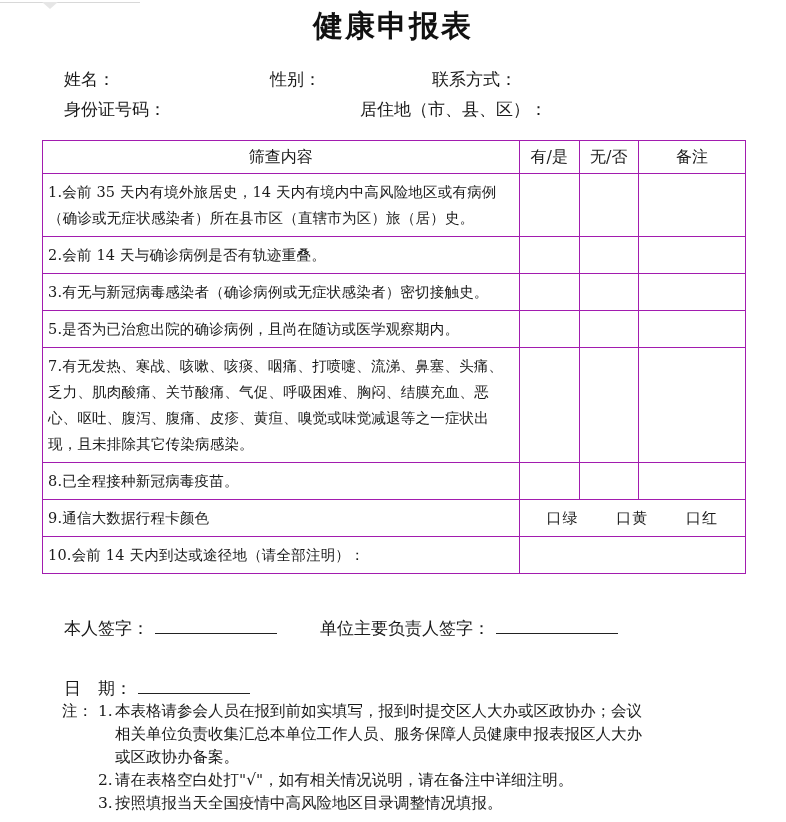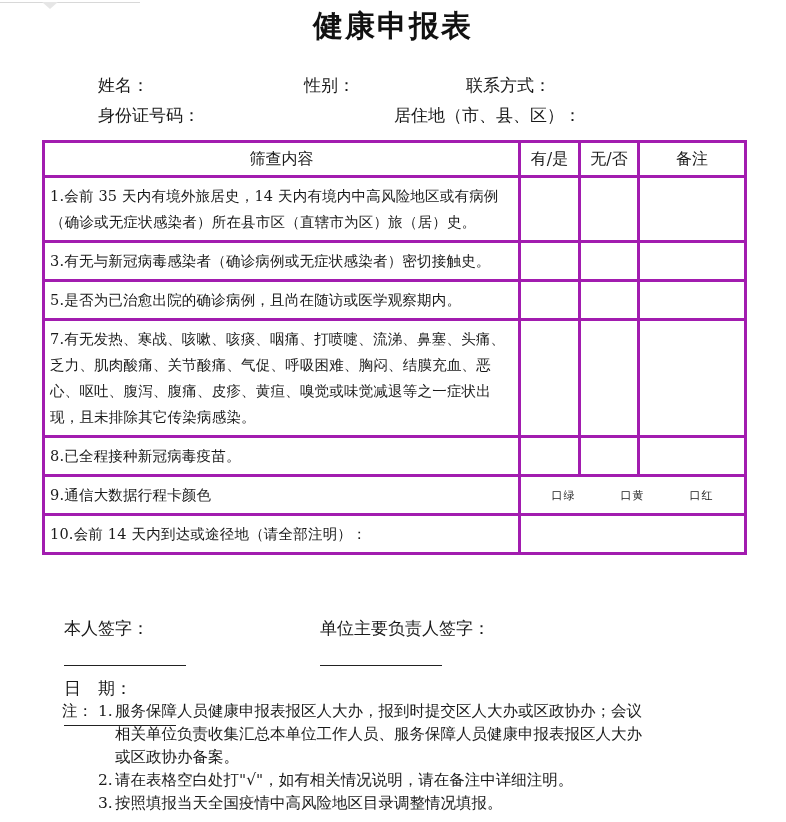--- a/index.html
+++ b/index.html
@@ -68,37 +68,36 @@
     font-size: 17px;
     line-height: 30px;
   }
   .id-row {
     position: relative;
     height: 30px;
     white-space: nowrap;
   }
   .id-field {
     position: absolute;
-    top: 10px;
-    margin-left: 34px;
+    top: 4px;
   }
 
   
   .form-table {
     position: absolute;
     top: 140px;
     left: 42px;
     width: 704px;
     border-collapse: collapse;
     table-layout: fixed;
     font-size: 14.5px;
   }
   .form-table th,
   .form-table td {
-    border: 3px solid #a21caf;
+    border: 1px solid #a21caf;
     padding: 0;
     vertical-align: middle;
   }
   .form-table th {
     font-weight: normal;
     text-align: center;
     height: 32px;
     font-size: 16px;
   }
   .col-content { width: 476px; }
@@ -110,21 +109,21 @@
     text-align: left;
     padding: 5px 4px 5px 5px;
     line-height: 26px;
     letter-spacing: 0.2px;
   }
   td.blank-cell { background: #fff; }
 
   td.choice-cell {
     text-align: center;
     padding: 6px 8px;
-    font-size: 11px;
+    font-size: 15px;
     letter-spacing: 1px;
   }
   .choice-group {
     display: flex;
     justify-content: space-around;
     align-items: center;
   }
   .choice-item { white-space: nowrap; }
 
   
@@ -140,21 +139,20 @@
     position: relative;
     height: 32px;
     white-space: nowrap;
   }
   .sign-field {
     position: absolute;
     top: 0;
     display: flex;
     align-items: baseline;
     gap: 6px;
-    flex-direction: column;
   }
   .sign-line {
     display: inline-block;
     width: 122px;
     border-bottom: 1.6px solid #222;
     height: 15px;
   }
   .sign-line.short { width: 112px; }
 
   
@@ -221,20 +219,26 @@
       </tr>
     </thead>
     <tbody>
         <tr>
           <td class="item-cell">1.会前 35 天内有境外旅居史，14 天内有境内中高风险地区或有病例（确诊或无症状感染者）所在县市区（直辖市为区）旅（居）史。</td>
           <td class="blank-cell"></td>
           <td class="blank-cell"></td>
           <td class="blank-cell"></td>
         </tr>
         <tr>
+          <td class="item-cell">2.会前 14 天与确诊病例是否有轨迹重叠。</td>
+          <td class="blank-cell"></td>
+          <td class="blank-cell"></td>
+          <td class="blank-cell"></td>
+        </tr>
+        <tr>
           <td class="item-cell">3.有无与新冠病毒感染者（确诊病例或无症状感染者）密切接触史。</td>
           <td class="blank-cell"></td>
           <td class="blank-cell"></td>
           <td class="blank-cell"></td>
         </tr>
         <tr>
           <td class="item-cell">5.是否为已治愈出院的确诊病例，且尚在随访或医学观察期内。</td>
           <td class="blank-cell"></td>
           <td class="blank-cell"></td>
           <td class="blank-cell"></td>
@@ -284,21 +288,21 @@
         <span>日　期：</span>
         <span class="sign-line short"></span>
       </span>
     </div>
   </div>
 
   <div class="notes-block">
       <div class="note-row">
         <span class="note-label">注：</span>
         <span class="note-num">1.</span>
-        <span class="note-text">服务保障人员健康申报表报区人大办，报到时提交区人大办或区政协办；会议</span>
+        <span class="note-text">本表格请参会人员在报到前如实填写，报到时提交区人大办或区政协办；会议</span>
       </div>
       <div class="note-row sub">
         <span class="note-label"></span>
         <span class="note-num"></span>
         <span class="note-text">相关单位负责收集汇总本单位工作人员、服务保障人员健康申报表报区人大办</span>
       </div>
       <div class="note-row sub">
         <span class="note-label"></span>
         <span class="note-num"></span>
         <span class="note-text">或区政协办备案。</span>

